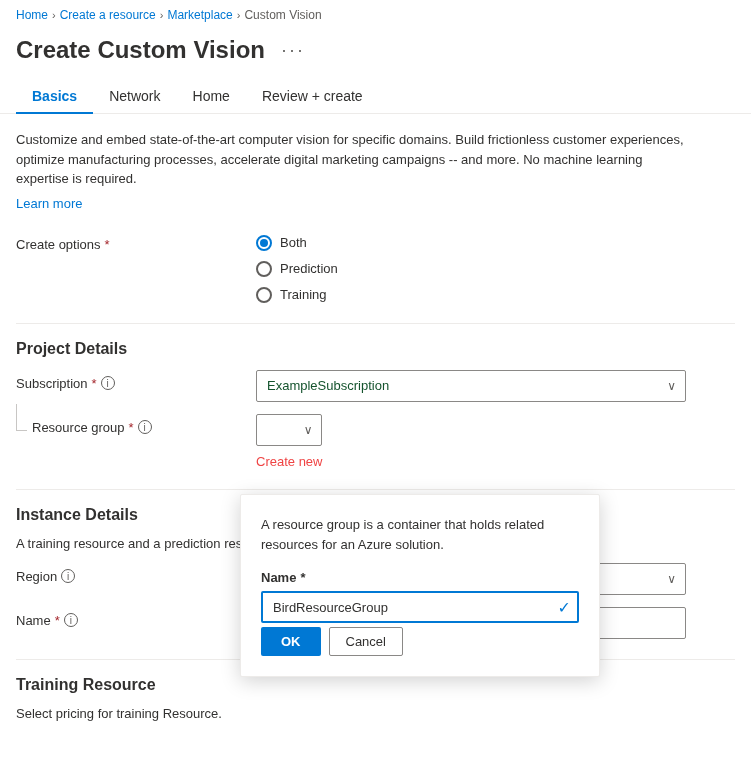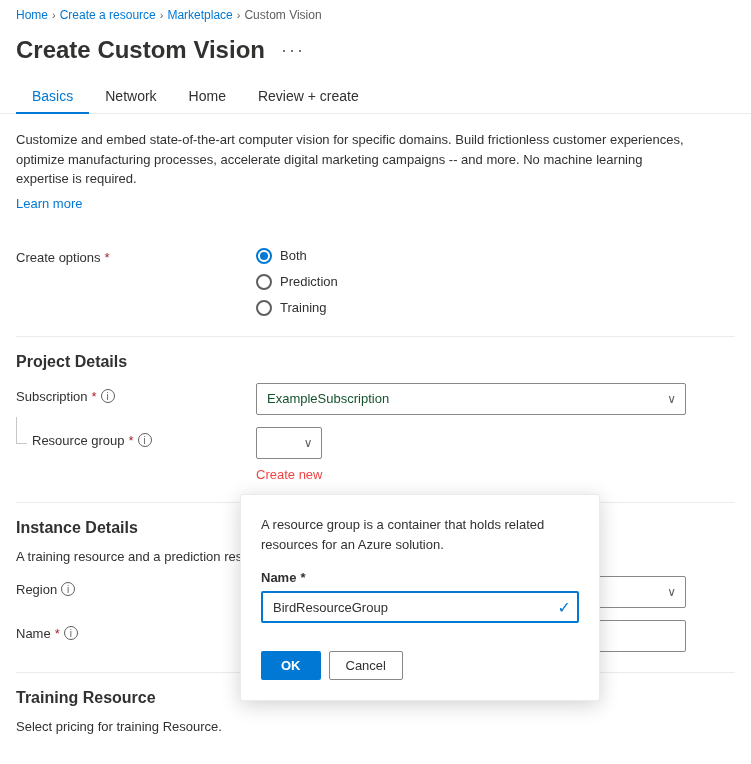--- a/index.html
+++ b/index.html
@@ -63,42 +63,42 @@
       cursor: pointer;
       font-size: 14px;
       color: #323130;
       border-bottom: 2px solid transparent;
       margin-bottom: -1px;
       white-space: nowrap;
     }
     .tab.active {
       color: #0078d4;
       border-bottom: 2px solid #0078d4;
-      font-weight: 400;
+      font-weight: 700;
     }
 
     .content {
       padding: 16px 16px;
       position: relative;
     }
 
     .description {
       font-size: 13px;
       color: #323130;
       line-height: 1.5;
       max-width: 680px;
       margin-bottom: 6px;
     }
 
     .learn-more {
       color: #0078d4;
       text-decoration: none;
       font-size: 13px;
       display: inline-block;
-      margin-bottom: 33px;
+      margin-bottom: 20px;
     }
 
     .form-section {
       margin-bottom: 20px;
     }
 
     .form-row {
       display: flex;
       align-items: flex-start;
       margin-bottom: 12px;
@@ -263,21 +263,21 @@
       padding: 5px 32px 5px 10px;
       border: 2px solid #0078d4;
       border-radius: 2px;
       font-size: 13px;
       color: #323130;
       height: 32px;
       position: relative;
     }
     .input-wrapper {
       position: relative;
-      margin-bottom: 28px;
+      margin-bottom: 4px;
     }
     .input-check {
       position: absolute;
       right: 8px;
       top: 50%;
       transform: translateY(-50%);
       color: #0078d4;
       font-size: 16px;
     }
     .popup-actions {

